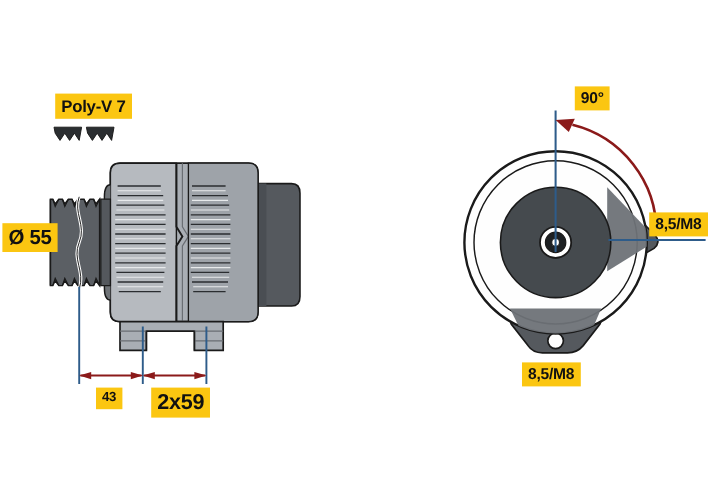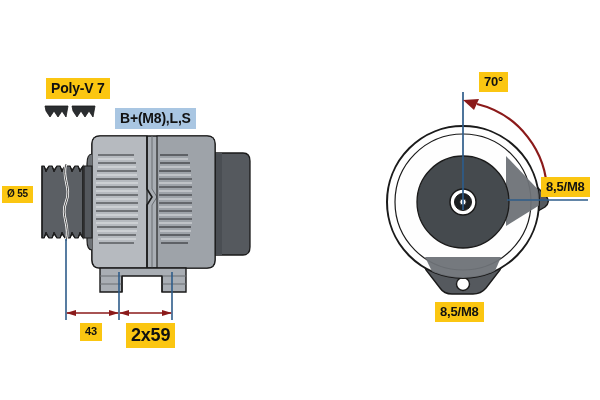--- a/index.html
+++ b/index.html
@@ -34,21 +34,21 @@
     letter-spacing: -0.2px;
     color: #111111;
     padding: 3px 5px 4px 5px;
     box-sizing: border-box;
   }
   .chip.yellow { background: #fbc611; }
   .chip.blue   { background: #a9c6e2; }
 
   .chip-polyv  { left: 46px;  top: 64px;  font-size: 14px; }
   .chip-bplus  { left: 115px; top: 94px;  font-size: 14px; }
-  .chip-dia    { left: 2px;   top: 172px; font-size: 10px; }
+  .chip-dia    { left: 2px;   top: 172px; font-size: 17px; }
   .chip-43     { left: 80px;  top: 309px; font-size: 11px; }
   .chip-2x59   { left: 126px; top: 309px; font-size: 18px; }
   .chip-90     { left: 479px; top: 58px;  font-size: 13px; }
   .chip-85a    { left: 541px; top: 163px; font-size: 13px; }
   .chip-85b    { left: 435px; top: 288px; font-size: 13px; }
 </style>
 </head>
 <body>
 
 <div id="stage">
@@ -245,27 +245,26 @@
     </g>
 
     <g>
       <path d="M45 92 L68 92 L66 103 L62 97 L58 103 L54 97 L50 103 L46 97 Z" fill="#2b2e31" stroke="#1a1a1a" stroke-width="0.8"></path>
       <path d="M72 92 L95 92 L93 103 L89 97 L85 103 L81 97 L77 103 L73 97 Z" fill="#2b2e31" stroke="#1a1a1a" stroke-width="0.8"></path>
     </g>
   </svg>
 
   <div class="chip yellow chip-polyv">Poly-V 7</div>
 
-  <div class="chip blue chip-bplus">B+(M8),L,S</div>
 
   <div class="chip yellow chip-dia">Ø 55</div>
 
   <div class="chip yellow chip-43">43</div>
 
   <div class="chip yellow chip-2x59">2x59</div>
 
-  <div class="chip yellow chip-90">70°</div>
+  <div class="chip yellow chip-90">90°</div>
 
   <div class="chip yellow chip-85a">8,5/M8</div>
 
   <div class="chip yellow chip-85b">8,5/M8</div>
 
 </div>
 
 </body></html>

